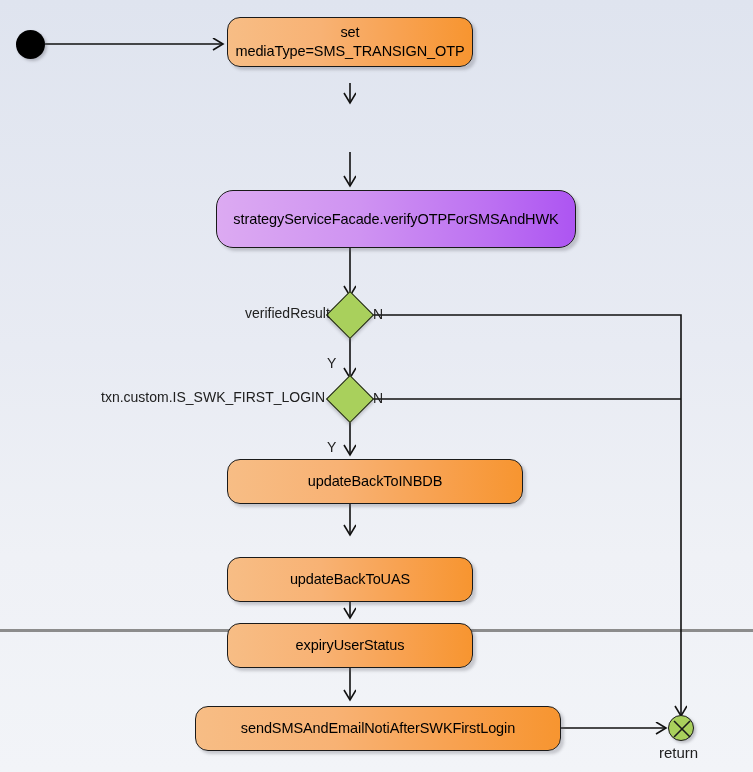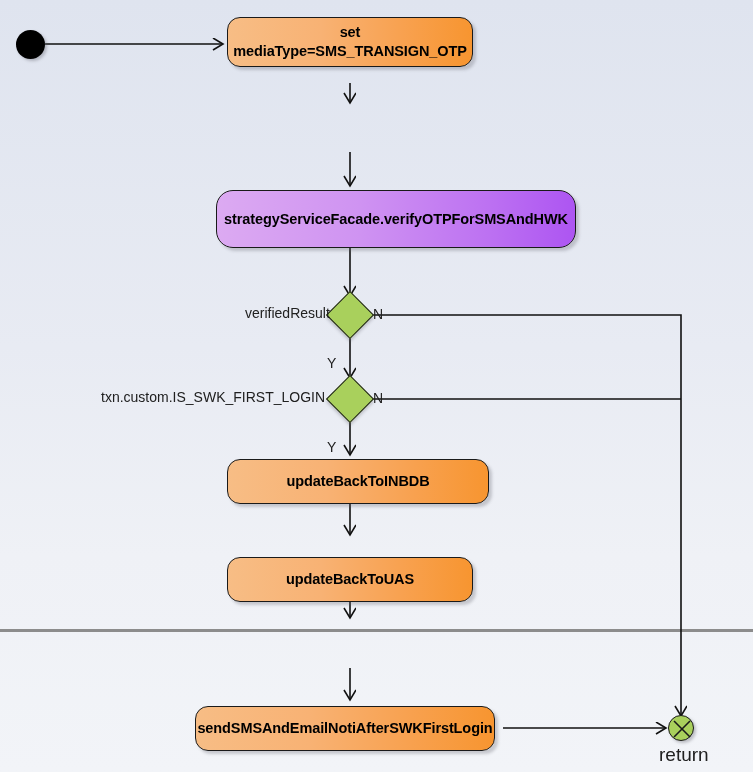--- a/index.html
+++ b/index.html
@@ -24,21 +24,21 @@
   }
   .node {
     position: absolute;
     box-sizing: border-box;
     border: 1.6px solid #1a1a1a;
     border-radius: 13px;
     display: flex;
     align-items: center;
     justify-content: center;
     white-space: nowrap;
-    font-weight: bold;
+    font-weight: normal;
     font-size: 14.5px;
     color: #000000;
     letter-spacing: -0.1px;
     box-shadow: 3px 3px 3px rgba(100,100,110,0.30);
   }
   .node.action {
     background: linear-gradient(to right, #f7bd85 0%, #f8b274 38%, #f8a14f 72%, #f79530 100%);
   }
   .node.subprocess {
     background: linear-gradient(to right, #dcaaf2 0%, #cf93f2 40%, #bd72f2 75%, #ad55f2 100%);
@@ -77,21 +77,21 @@
   .edge-text {
     position: absolute;
     font-size: 14px;
     color: #202020;
     white-space: nowrap;
     font-family: "Liberation Sans", sans-serif;
     margin-top: 14px;
   }
   .end-caption {
     position: absolute;
-    font-size: 19px;
+    font-size: 15px;
     color: #202020;
     white-space: nowrap;
   }
   .divider {
     position: absolute;
     left: 0;
     width: 753px;
     height: 3px;
     background: #8c8c8c;
   }
@@ -154,30 +154,33 @@
   <div class="decision" style="left:333px; top:298px; width:34px; height:34px;"></div>
   <div class="edge-text" style="left:245px; top:291px;">verifiedResult</div>
   <div class="edge-text" style="left:373px; top:292px;">N</div>
   <div class="edge-text" style="left:327px; top:341px;">Y</div>
 
   <div class="decision" style="left:333px; top:382px; width:34px; height:34px;"></div>
   <div class="edge-text" style="left:101px; top:375px;">txn.custom.IS_SWK_FIRST_LOGIN</div>
   <div class="edge-text" style="left:373px; top:376px;">N</div>
   <div class="edge-text" style="left:327px; top:425px;">Y</div>
 
-  <div class="node action" style="left:227px; top:459px; width:262px; height:45px;">
+  <div class="node action" style="left:227px; top:459px; width:296px; height:45px;">
     <span class="node-label">updateBackToINBDB</span>
   </div>
 
   <div class="node action" style="left:227px; top:541px; width:246px; height:45px;margin-top:16px;">
     <span class="node-label">updateBackToUAS</span>
   </div>
 
+  <div class="node action" style="left:227px; top:623px; width:246px; height:45px;">
+    <span class="node-label">expiryUserStatus</span>
+  </div>
 
-  <div class="node action" style="left:195px; top:706px; width:300px; height:45px;">
+  <div class="node action" style="left:195px; top:706px; width:366px; height:45px;">
     <span class="node-label">sendSMSAndEmailNotiAfterSWKFirstLogin</span>
   </div>
 
   <div class="end-node" style="left:668px; top:715px; width:26px; height:26px;">
     <svg width="26" height="26" viewBox="0 0 26 26" style="display:block;">
       <line x1="5" y1="5" x2="21" y2="21" stroke="#1a1a1a" stroke-width="1.6"></line>
       <line x1="21" y1="5" x2="5" y2="21" stroke="#1a1a1a" stroke-width="1.6"></line>
     </svg>
   </div>
   <div class="end-caption" style="left:659px; top:744px;">return</div>

